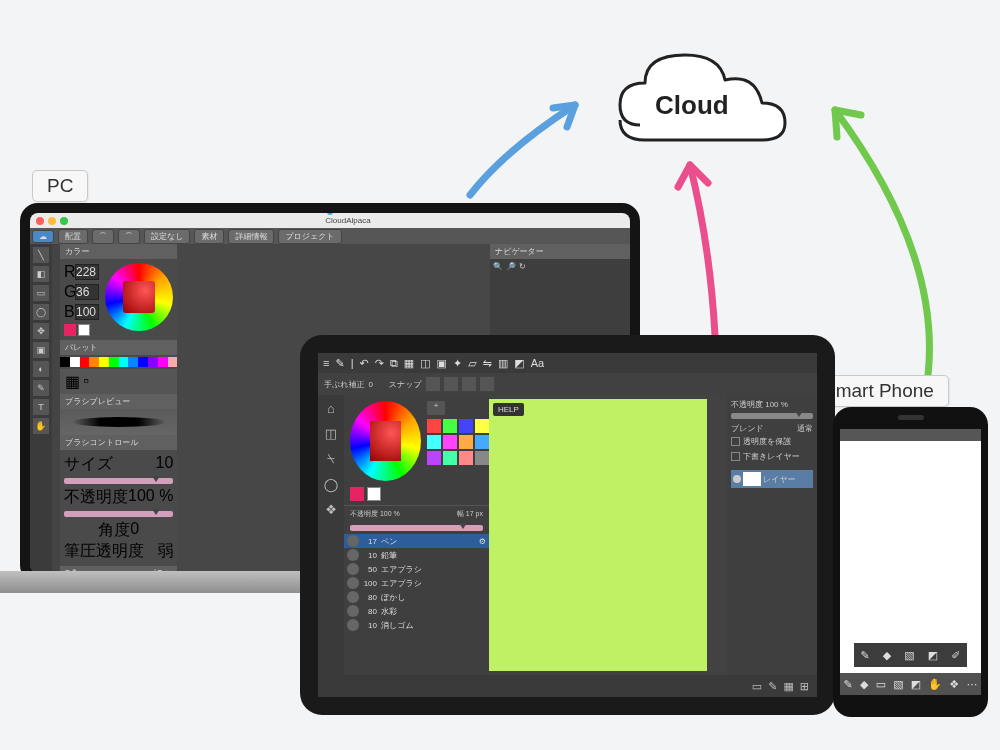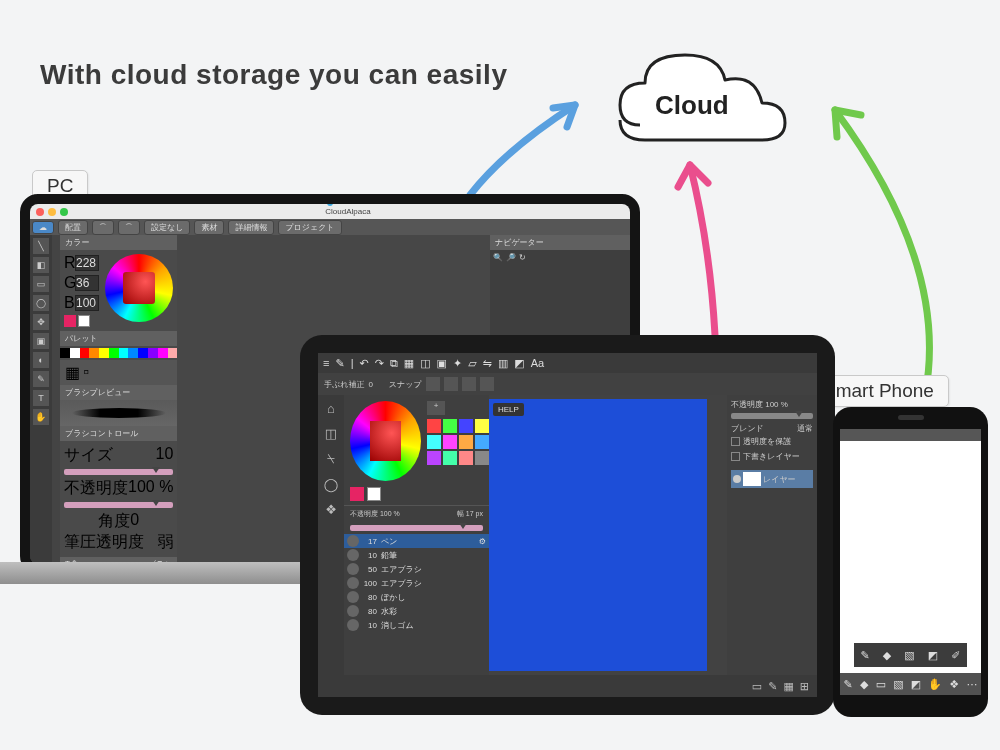--- a/index.html
+++ b/index.html
@@ -23,21 +23,21 @@
   .device-label {
     background:#f7f7f7; border:1px solid #c9c9c9; border-radius:5px;
     padding:4px 14px; font-size:19px; color:#333;
     display:inline-block; position:absolute;
     box-shadow: 1px 1px 2px rgba(0,0,0,.06);
   }
   
   .arrow {position:absolute;}
 
   
-  .laptop {position:absolute; top:194px; left:20px;}
+  .laptop {position:absolute; top:203px; left:20px;}
   .laptop-screen {
     width:620px; height:380px; background:#1f1f20;
     border-radius:18px; border:10px solid #141414;
     position:relative; overflow:hidden;
   }
   .laptop-base {
     width:720px; height:22px; background:linear-gradient(#bfbfbf,#8e8e8e);
     border-radius:0 0 30px 30px; position:absolute; top:368px; left:-50px;
   }
   .laptop-cam {position:absolute; top:-4px; left:50%; transform:translateX(-50%);
@@ -106,21 +106,21 @@
   .tab-left{width:145px;background:#3f3f3f;display:flex;flex-direction:column;
     font-size:8px;color:#ccc;}
   .color-wheel-t {width:80px;height:80px;border-radius:50%;
     background:conic-gradient(red,orange,yellow,lime,cyan,blue,magenta,red);
     position:relative;margin:6px;}
   .color-wheel-t:after{content:'';position:absolute;inset:20px;background:
     radial-gradient(circle at 70% 30%, #f55, #900);}
   .tab-swatches{display:grid;grid-template-columns:repeat(4,14px);
     grid-auto-rows:14px;gap:2px;margin:4px 0;}
   .tab-swatches span{background:#888;}
-  .tab-canvas{flex:1;background:#1d4ed8;margin:4px 20px 4px 0;position:relative;}
+  .tab-canvas{flex:1;background:#bef264;margin:4px 20px 4px 0;position:relative;}
   .help-pill{position:absolute;top:4px;left:4px;background:#333;color:#ddd;
     font-size:8px;padding:2px 5px;border-radius:2px;}
   .tab-right{width:90px;background:#3f3f3f;font-size:8px;color:#ccc;
     padding:4px;}
   .tab-foot{height:22px;background:#3a3a3a;display:flex;align-items:center;
     padding:0 8px;gap:6px;}
   .tab-foot span{color:#bbb;font-size:11px;}
 
   
   .phone {position:absolute;top:407px;left:833px;}
@@ -137,21 +137,21 @@
     background:#515151;display:flex;align-items:center;justify-content:space-around;}
   .phone-bottom span{color:#ddd;font-size:11px;}
 
   .checkbox-row{display:flex;align-items:center;gap:3px;padding:2px 0;}
   .cbx{width:9px;height:9px;border:1px solid #888;}
 </style>
 </head>
 <body>
 
 <div class="headline">
-  <span>With cloud storage you can easily</span><br>
+  <br>
 </div>
 
 <svg class="cloud-wrap" width="220" height="140">
   <path d="M50 100 Q30 100 30 80 Q30 58 55 58 Q55 30 95 30 Q130 30 135 55 Q165 48 172 78 Q195 78 195 98 Q195 115 172 115 L55 115 Q30 115 30 95" fill="#fff" stroke="#222" stroke-width="3" stroke-linejoin="round" transform="translate(5,-5)"></path>
 </svg>
 <div class="cloud-label">Cloud</div>
 
 <svg class="arrow" style="top:80px;left:455px" width="150" height="130">
   <path d="M15 115 Q50 70 120 25" stroke="#5aa0df" stroke-width="7" fill="none" stroke-linecap="round"></path>
   <path d="M120 25 L98 28 M120 25 L112 47" stroke="#5aa0df" stroke-width="7" fill="none" stroke-linecap="round"></path>

